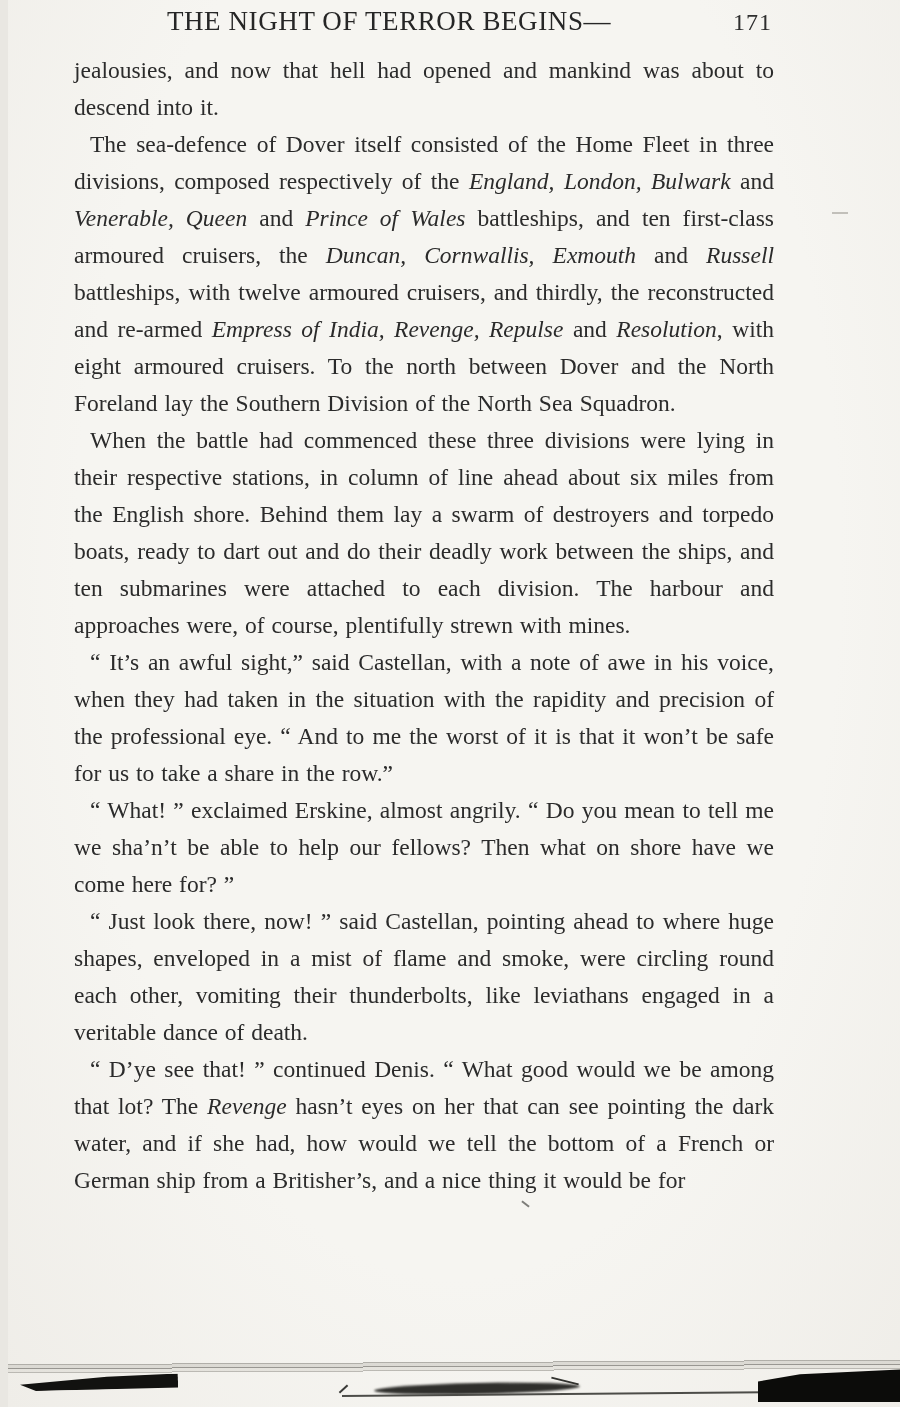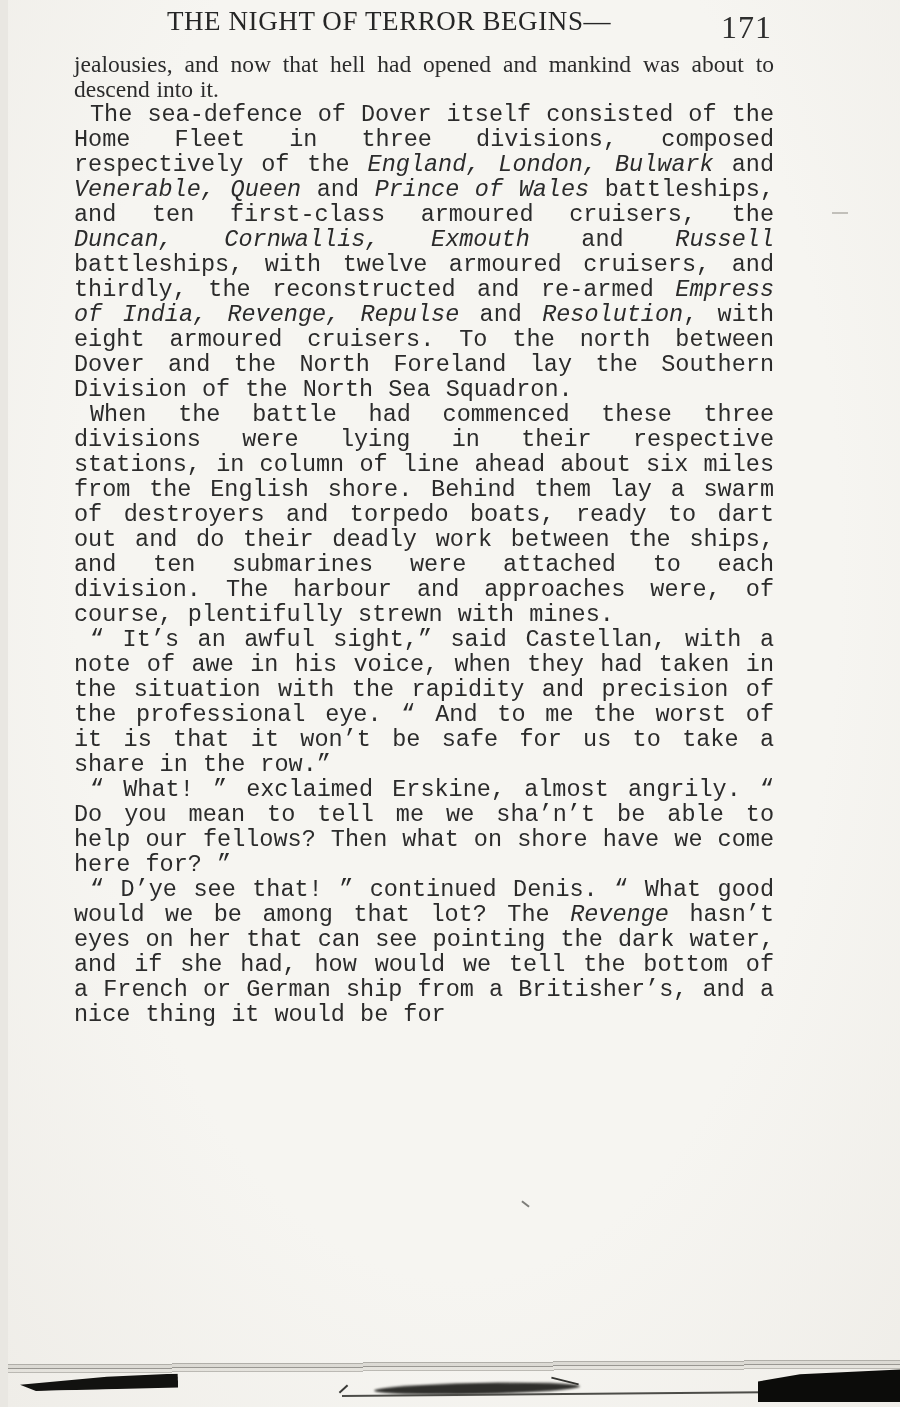--- a/index.html
+++ b/index.html
@@ -24,37 +24,37 @@
   .running-title{
     text-align:center;
     font-size:27px;
     letter-spacing:0.6px;
     padding-right:70px;
     color:#262626;
     white-space:nowrap;
   }
   .page-number{
     position:absolute;right:2px;top:3px;
-    font-size:32px;
+    font-size:24px;
     letter-spacing:1px;
     color:#2e2e2e;
   }
   
   .page-body{
     position:absolute;left:66px;top:52px;width:700px;
   }
   .page-body p{
     margin:0;
     font-size:23.5px;
-    line-height:25px;
+    line-height:37px;
     text-align:justify;
     word-spacing:1px;
     color:#2b2b2b;
   }
-  .page-body p.indent{ text-indent:16px;font-family:Liberation Mono, monospace; }
+  .page-body p.indent{ text-indent:16px; }
   .page-body .it{ font-style:italic; }
   
   .mark{ position:absolute; background:#8a8a86; }
   .mark-edge-dash{ left:824px; top:212px; width:16px; height:2px; background:#c2c0ba; }
   .mark-tick{ left:513px; top:1203px; width:9px; height:2px; background:#7d7d79; transform:rotate(38deg); }
   
   .edge-band{
     position:absolute; left:0; top:1360px; width:900px; height:15px;
     background:repeating-linear-gradient(
       180deg,
@@ -109,20 +109,21 @@
     <div class="running-title">THE NIGHT OF TERROR BEGINS—</div>
     <div class="page-number">171</div>
   </div>
 
   <div class="page-body">
       <p class=""><span>jealousies, and now that hell had opened and mankind was about to descend into it.</span></p>
       <p class="indent"><span>The sea-defence of Dover itself consisted of the Home Fleet in three divisions, composed respectively of the </span><span class="it">England, London, Bulwark</span><span> and </span><span class="it">Venerable, Queen</span><span> and </span><span class="it">Prince of Wales</span><span> battleships, and ten first-class armoured cruisers, the </span><span class="it">Duncan, Cornwallis, Exmouth</span><span> and </span><span class="it">Russell</span><span> battleships, with twelve armoured cruisers, and thirdly, the reconstructed and re-armed </span><span class="it">Empress of India, Revenge, Repulse</span><span> and </span><span class="it">Resolution</span><span>, with eight armoured cruisers. To the north between Dover and the North Foreland lay the Southern Division of the North Sea Squadron.</span></p>
       <p class="indent"><span>When the battle had commenced these three divisions were lying in their respective stations, in column of line ahead about six miles from the English shore. Behind them lay a swarm of destroyers and torpedo boats, ready to dart out and do their deadly work between the ships, and ten submarines were attached to each division. The harbour and approaches were, of course, plentifully strewn with mines.</span></p>
       <p class="indent"><span>“ It’s an awful sight,” said Castellan, with a note of awe in his voice, when they had taken in the situation with the rapidity and precision of the professional eye. “ And to me the worst of it is that it won’t be safe for us to take a share in the row.”</span></p>
       <p class="indent"><span>“ What! ” exclaimed Erskine, almost angrily. “ Do you mean to tell me we sha’n’t be able to help our fellows? Then what on shore have we come here for? ”</span></p>
+      <p class="indent"><span>“ Just look there, now! ” said Castellan, pointing ahead to where huge shapes, enveloped in a mist of flame and smoke, were circling round each other, vomiting their thunderbolts, like leviathans engaged in a veritable dance of death.</span></p>
       <p class="indent"><span>“ D’ye see that! ” continued Denis. “ What good would we be among that lot? The </span><span class="it">Revenge</span><span> hasn’t eyes on her that can see pointing the dark water, and if she had, how would we tell the bottom of a French or German ship from a Britisher’s, and a nice thing it would be for</span></p>
     </div>
 
   <div class="mark mark-edge-dash"></div>
   <div class="mark mark-tick"></div>
 
   <div class="edge-band"></div>
   <div class="blot-left"></div>
   <div class="smudge-center"></div>
   <div class="tail-line"></div>

